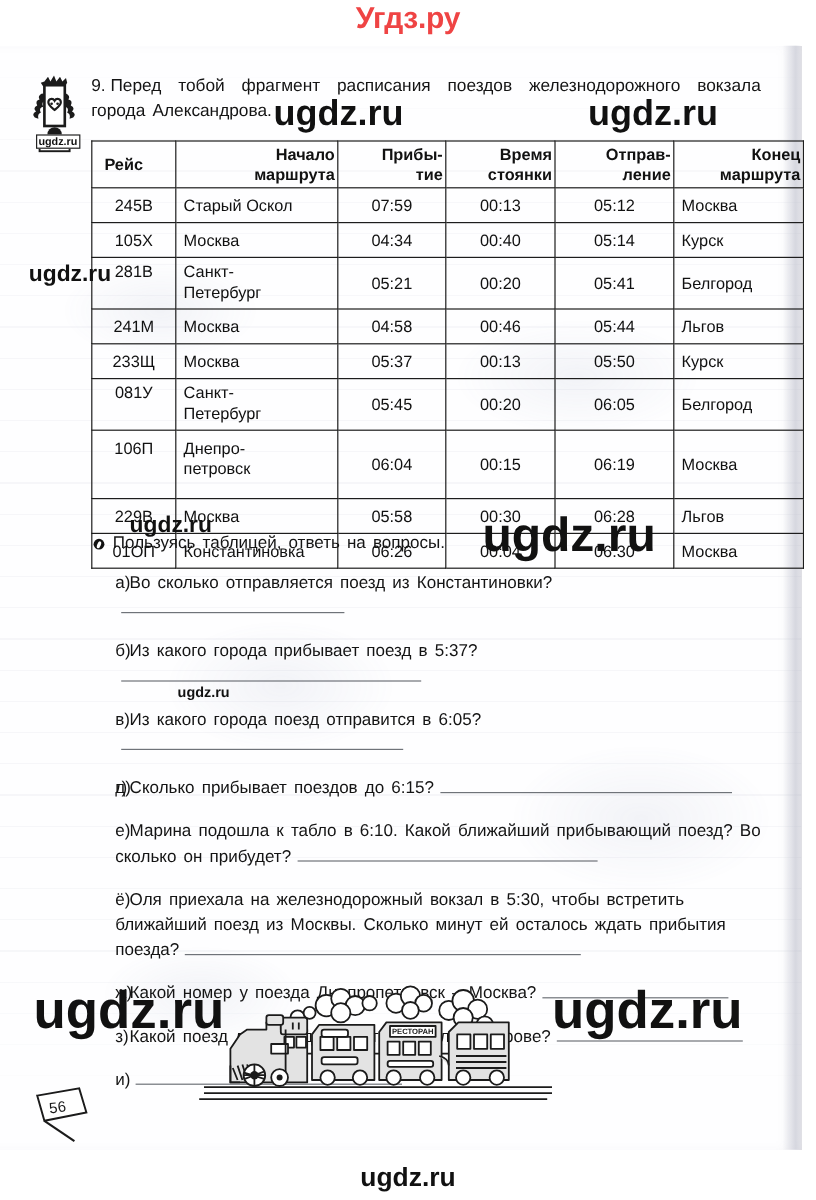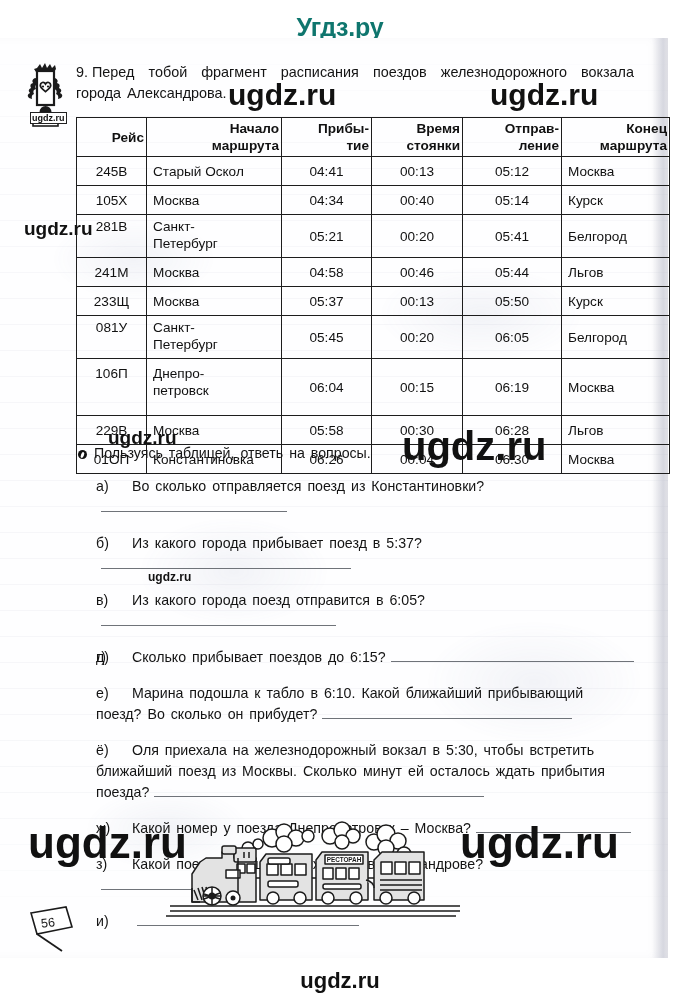--- a/index.html
+++ b/index.html
@@ -13,28 +13,28 @@
     height: 1000px;
     position: relative;
     overflow: hidden;
     font-family: "Liberation Sans", "DejaVu Sans", sans-serif;
     color: #141414;
   }
 
   
   .site-title {
     position: absolute;
-    top: 13px;
+    top: 1px;
     left: 0;
     width: 680px;
     text-align: center;
     font-size: 25px;
     font-weight: bold;
     letter-spacing: -0.2px;
-    color: #0f766e;
+    color: #ef4444;
   }
 
   
   .sheet {
     position: absolute;
     left: 0;
     top: 38px;
     width: 668px;
     height: 920px;
     background: #fefeff;
@@ -116,21 +116,21 @@
     padding: 2px 6px;
     vertical-align: middle;
   }
   table.sched th {
     font-weight: bold;
     text-align: right;
     line-height: 17px;
     height: 36px;
     padding: 1px 2px;
   }
-  table.sched th.c-reis { text-align: right; padding-left: 10px; }
+  table.sched th.c-reis { text-align: left; padding-left: 10px; }
   td.c-reis   { text-align: center; }
   td.c-start  { text-align: left; padding-left: 10px; line-height: 17px; }
   td.c-arr,
   td.c-stop,
   td.c-dep    { text-align: center; }
   td.c-end    { text-align: left; padding-left: 10px; }
   tr.r-std td  { height: 24px; }
   tr.r-tall td { height: 36px; }
   tr.r-xtall td{ height: 47px; }
 
@@ -174,21 +174,21 @@
     word-spacing: 2px;
     margin-bottom: 10px;
   }
   .q .lbl {
     position: absolute;
     left: 0;
     top: 0;
     width: 22px;
   }
   .q .body {
-    margin-left: 36px;
+    margin-left: 12px;
     text-align: justify;
   }
   .q .body.nojust { text-align: left; }
   .ansline {
     display: inline-block;
     border-bottom: 1.2px solid #6f7379;
     height: 13px;
     vertical-align: baseline;
     margin-left: 5px;
   }
@@ -311,21 +311,21 @@
         <th style="width:103px">
           <div>Конец</div>
           <div>маршрута</div>
         </th>
       </tr>
     </thead>
     <tbody>
       <tr class="r-std">
         <td class="c-reis">245В</td>
         <td class="c-start">Старый  Оскол</td>
-        <td class="c-arr">04:41</td>
+        <td class="c-arr">07:59</td>
         <td class="c-stop">00:13</td>
         <td class="c-dep">05:12</td>
         <td class="c-end">Москва</td>
       </tr>
       <tr class="r-std">
         <td class="c-reis">105Х</td>
         <td class="c-start">Москва</td>
         <td class="c-arr">04:34</td>
         <td class="c-stop">00:40</td>
         <td class="c-dep">05:14</td>

